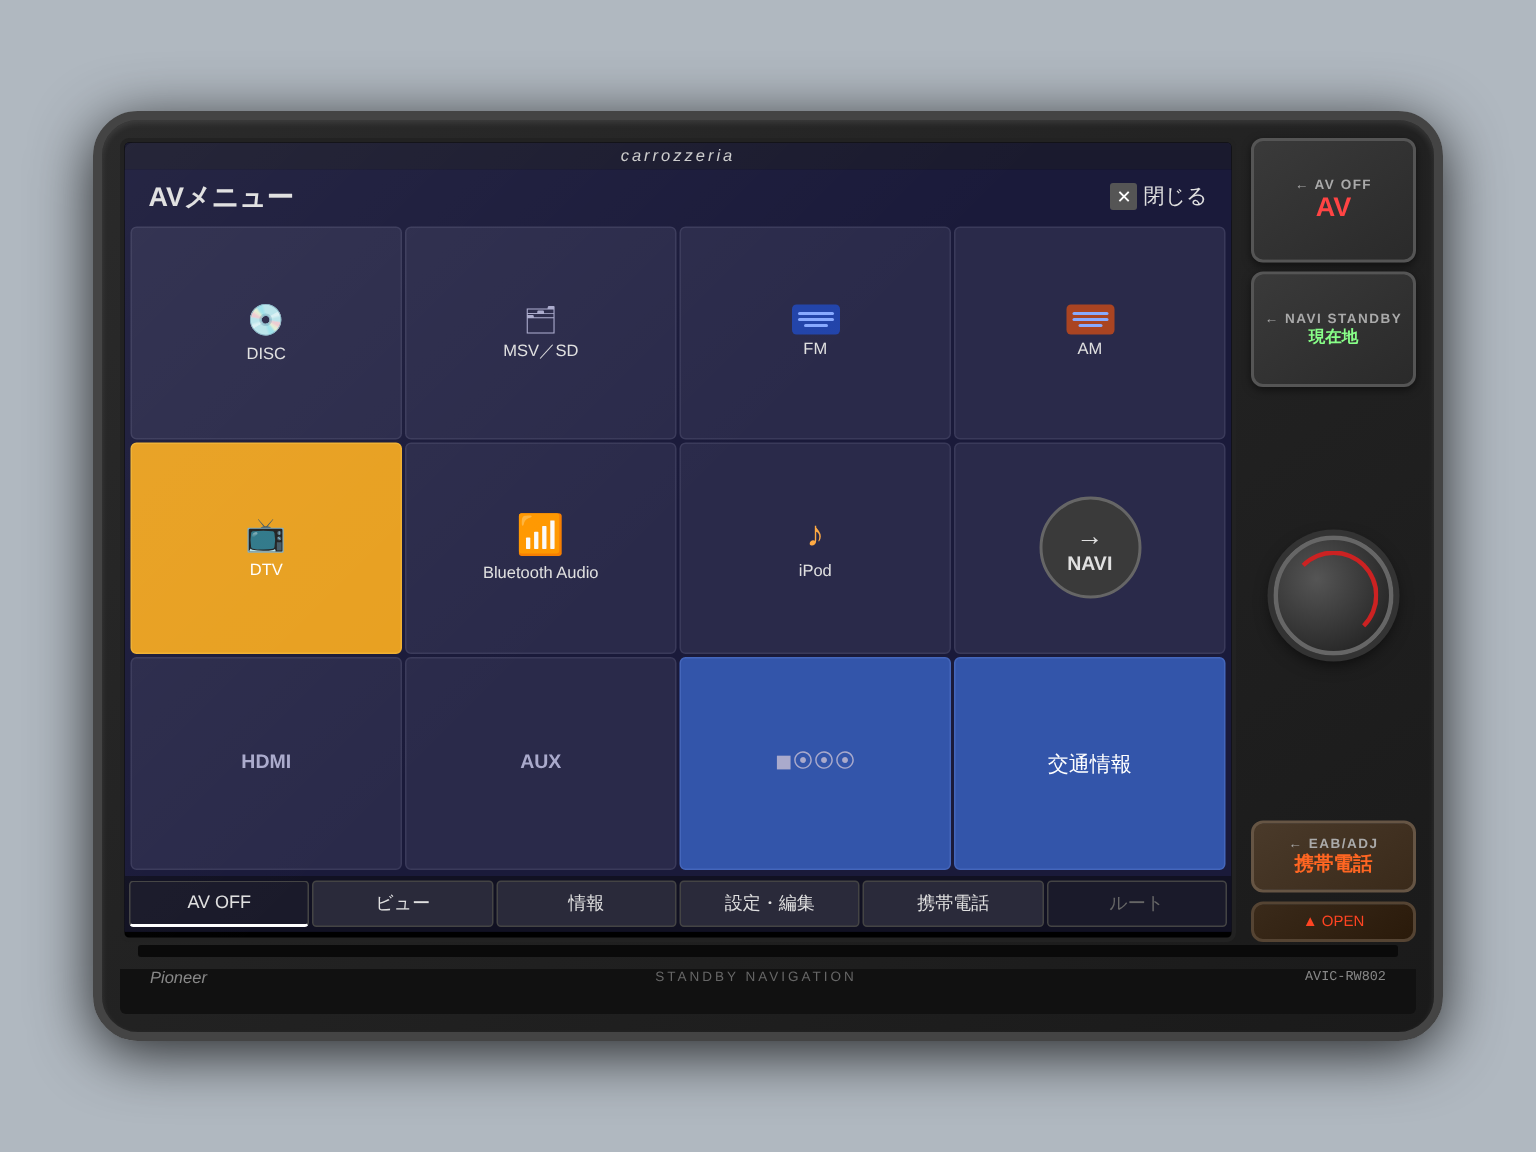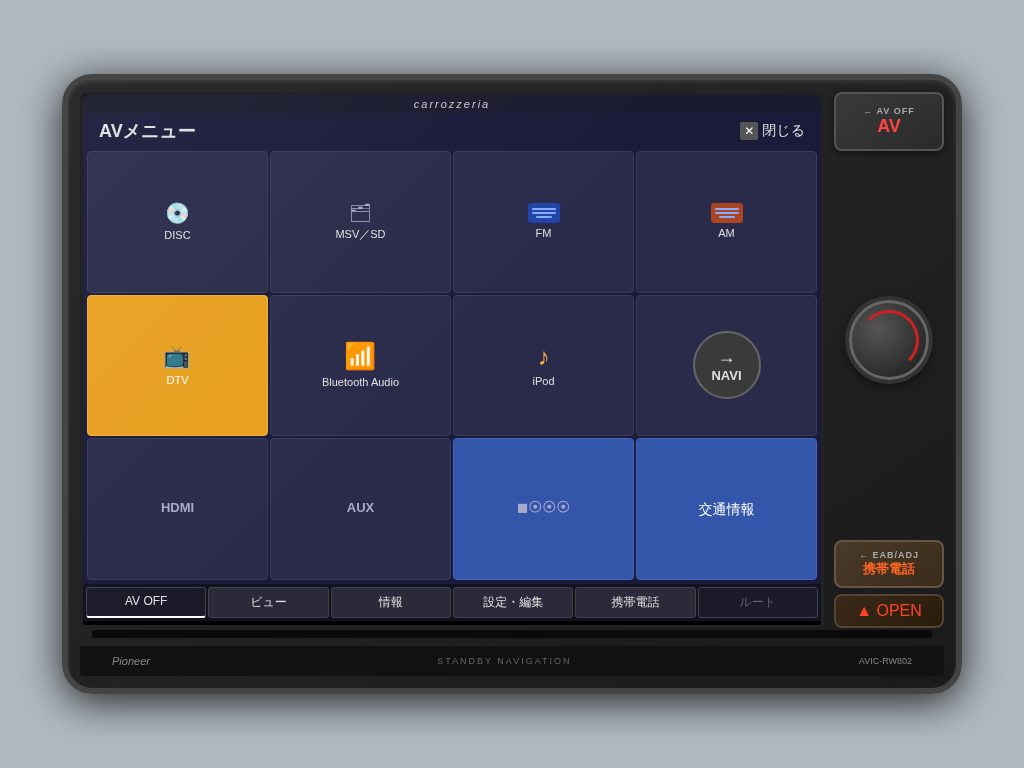--- a/index.html
+++ b/index.html
@@ -222,21 +222,21 @@
     }
 
     .av-btn {
       background: linear-gradient(145deg, #3a3a3a, #2a2a2a);
       border: 2px solid #555;
       border-radius: 8px;
       color: #ff4444;
       font-size: 18px;
       font-weight: bold;
       text-align: center;
-      padding: 12px 0;
+      padding: 24px 0;
       cursor: pointer;
       box-shadow: 0 2px 6px rgba(0,0,0,0.5);
     }
 
     .av-btn-label {
       font-size: 9px;
       color: #aaa;
       letter-spacing: 1px;
     }
 
@@ -287,54 +287,54 @@
       font-size: 9px;
       color: #aaa;
       letter-spacing: 1px;
     }
 
     .open-btn {
       background: linear-gradient(145deg, #3a2a1a, #2a1a0a);
       border: 2px solid #554433;
       border-radius: 8px;
       color: #ff4422;
-      font-size: 16px;
+      font-size: 10px;
       text-align: center;
       padding: 6px 0;
       cursor: pointer;
     }
 
     
     .unit-bottom {
       width: 100%;
       height: 30px;
       background: #111;
       border-radius: 0 0 4px 4px;
       display: flex;
-      align-items: center;
       justify-content: space-between;
-      padding: 0 32px;
+      padding: 0 20px;
       margin-top: 6px;
     }
 
     .pioneer-logo {
       color: #888;
       font-size: 11px;
       font-style: italic;
     }
 
     .memory-nav {
       color: #666;
       font-size: 9px;
       letter-spacing: 2px;
     }
 
     .model-num {
       color: #888;
       font-size: 9px;
+      font-family: Liberation Mono, monospace;
     }
 
     
     .disc-slot {
       width: calc(100% - 24px);
       height: 8px;
       background: #0a0a0a;
       border-radius: 2px;
       margin: 2px 12px;
     }
@@ -507,20 +507,24 @@
           </div>
         </div>
       </div>
     </div>
 
     <div class="right-controls">
       <div class="av-btn">
         <div class="av-btn-label">← AV OFF</div>
         <span>AV</span>
       </div>
+      <div class="av-btn" style="color:#88ff88; font-size:11px;">
+        <div class="av-btn-label">← NAVI STANDBY</div>
+        <span>現在地</span>
+      </div>
       <div class="dial-container">
         <div class="dial">
           <div class="dial-ring"></div>
         </div>
       </div>
       <div class="menu-btn">
         <div class="menu-btn-sub">← EAB/ADJ</div>
         <span>携帯電話</span>
       </div>
       <div class="open-btn">

